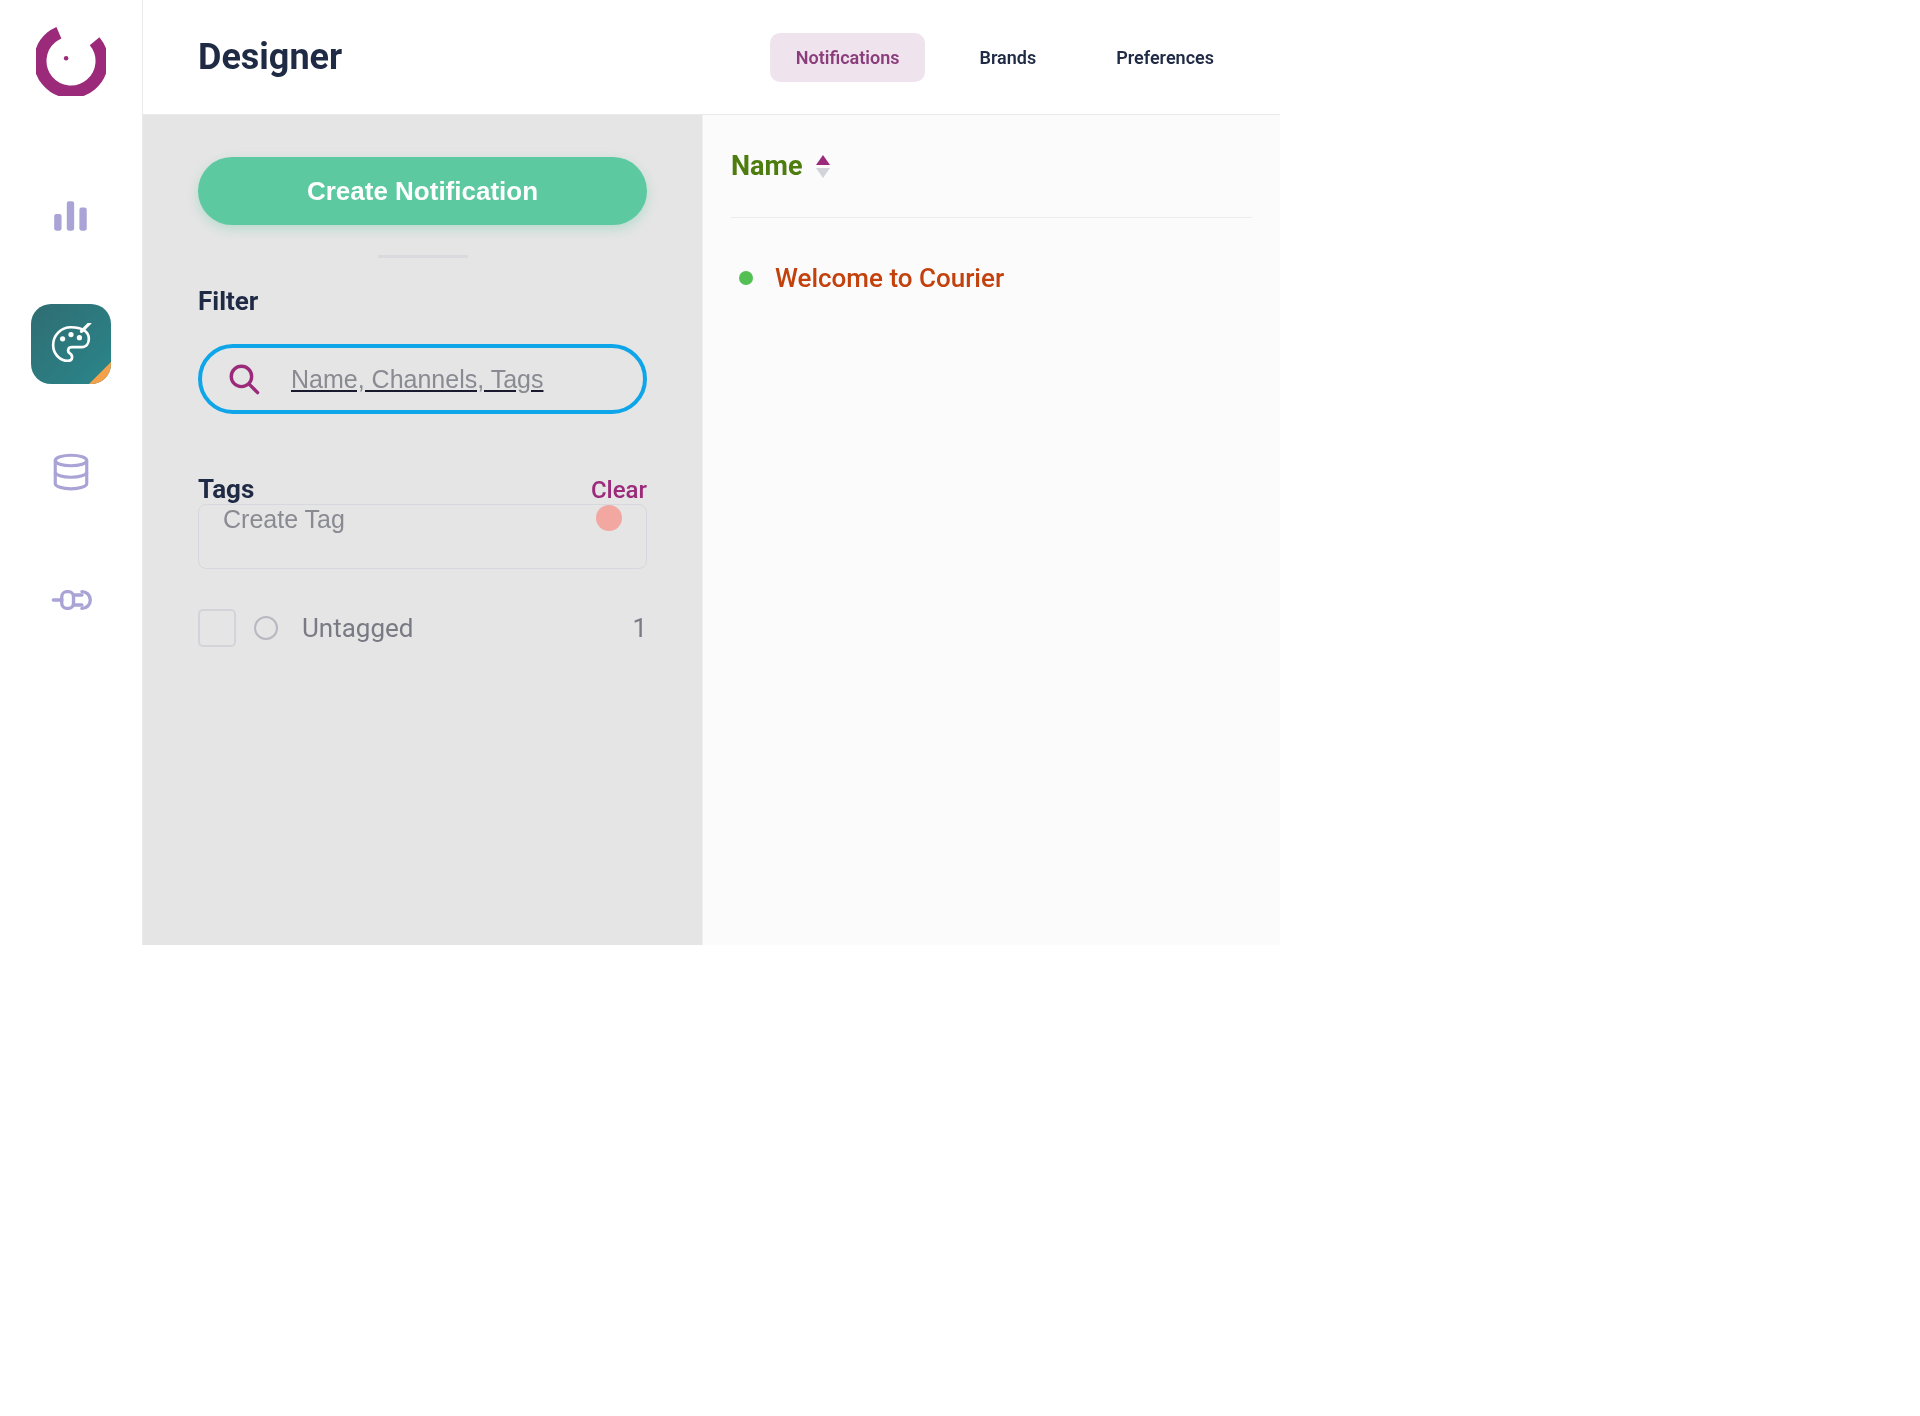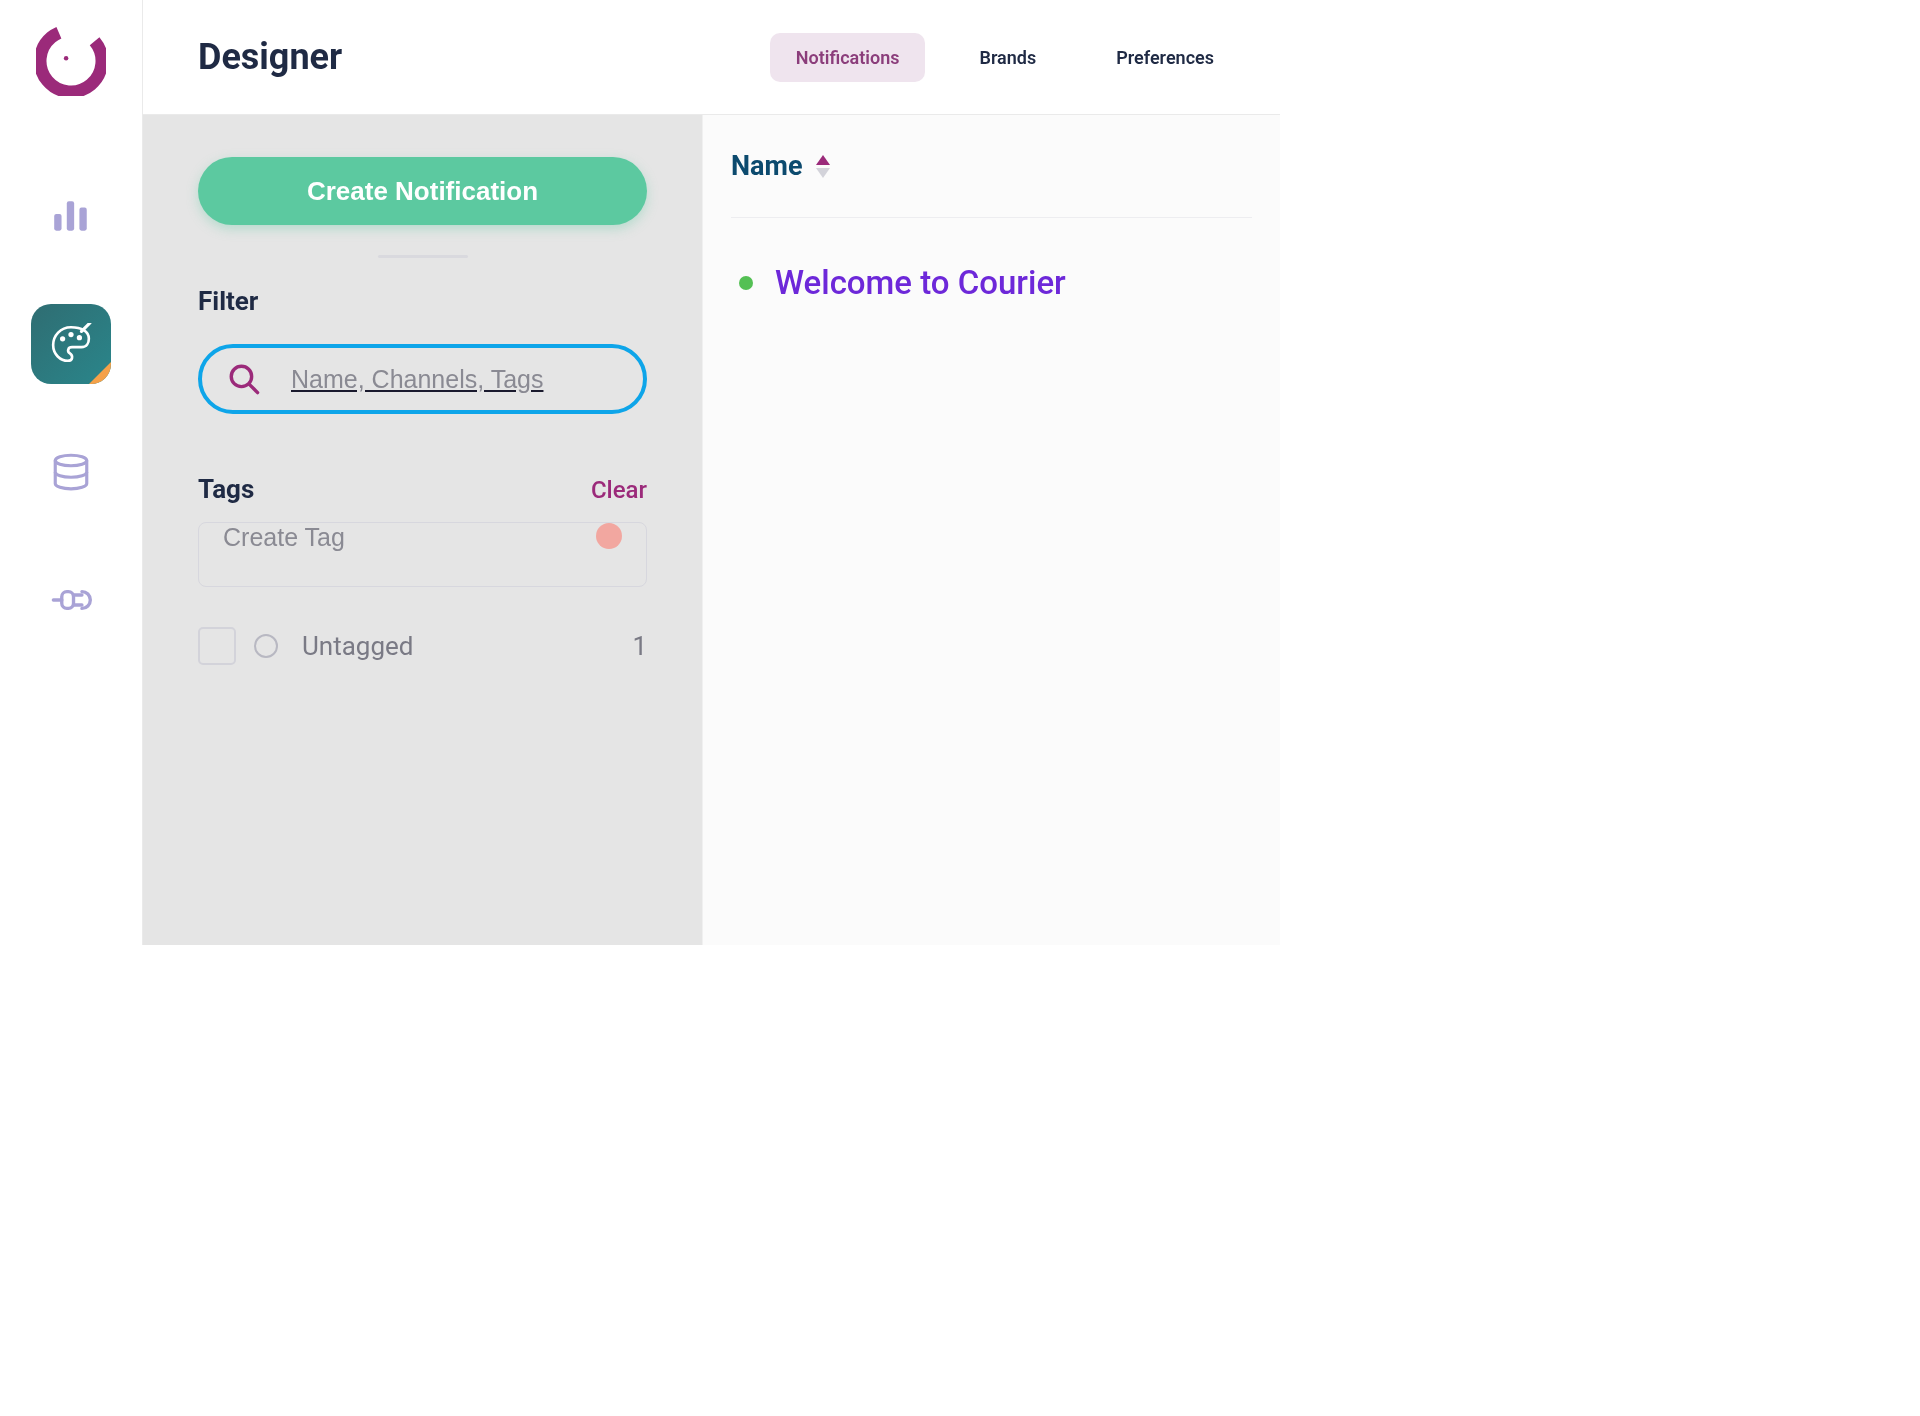--- a/index.html
+++ b/index.html
@@ -169,21 +169,20 @@
     }
     .search-input::placeholder {
       color: #8a8a93;
     }
 
     .tags-header {
       display: flex;
       align-items: baseline;
       justify-content: space-between;
       margin-top: 60px;
-      margin-bottom: 18px;
     }
     .tags-header .section-label {
       margin-bottom: 0;
     }
     .clear-link {
       font-size: 24px;
       font-weight: 500;
       color: #9b2a7a;
       cursor: pointer;
     }
@@ -255,21 +254,21 @@
     }
     .list-header {
       display: flex;
       align-items: center;
       padding-bottom: 35px;
       border-bottom: 1px solid #ededf0;
     }
     .col-name {
       font-size: 27px;
       font-weight: 700;
-      color: #0c4a6e;
+      color: #4d7c0f;
       display: flex;
       align-items: center;
       gap: 10px;
     }
     .sort-arrows {
       display: flex;
       flex-direction: column;
       gap: 3px;
       margin-left: 4px;
     }
@@ -293,23 +292,23 @@
       cursor: pointer;
     }
     .status-dot {
       width: 14px;
       height: 14px;
       border-radius: 50%;
       background: #54c054;
       margin-right: 22px;
     }
     .notif-name {
-      font-size: 33px;
+      font-size: 26px;
       font-weight: 500;
-      color: #6d28d9;
+      color: #c2410c;
     }
   </style>
 </head>
 <body>
 
 <div class="app">
 
   <div class="icon-rail">
     <div class="logo">
       <svg viewBox="0 0 100 100">

